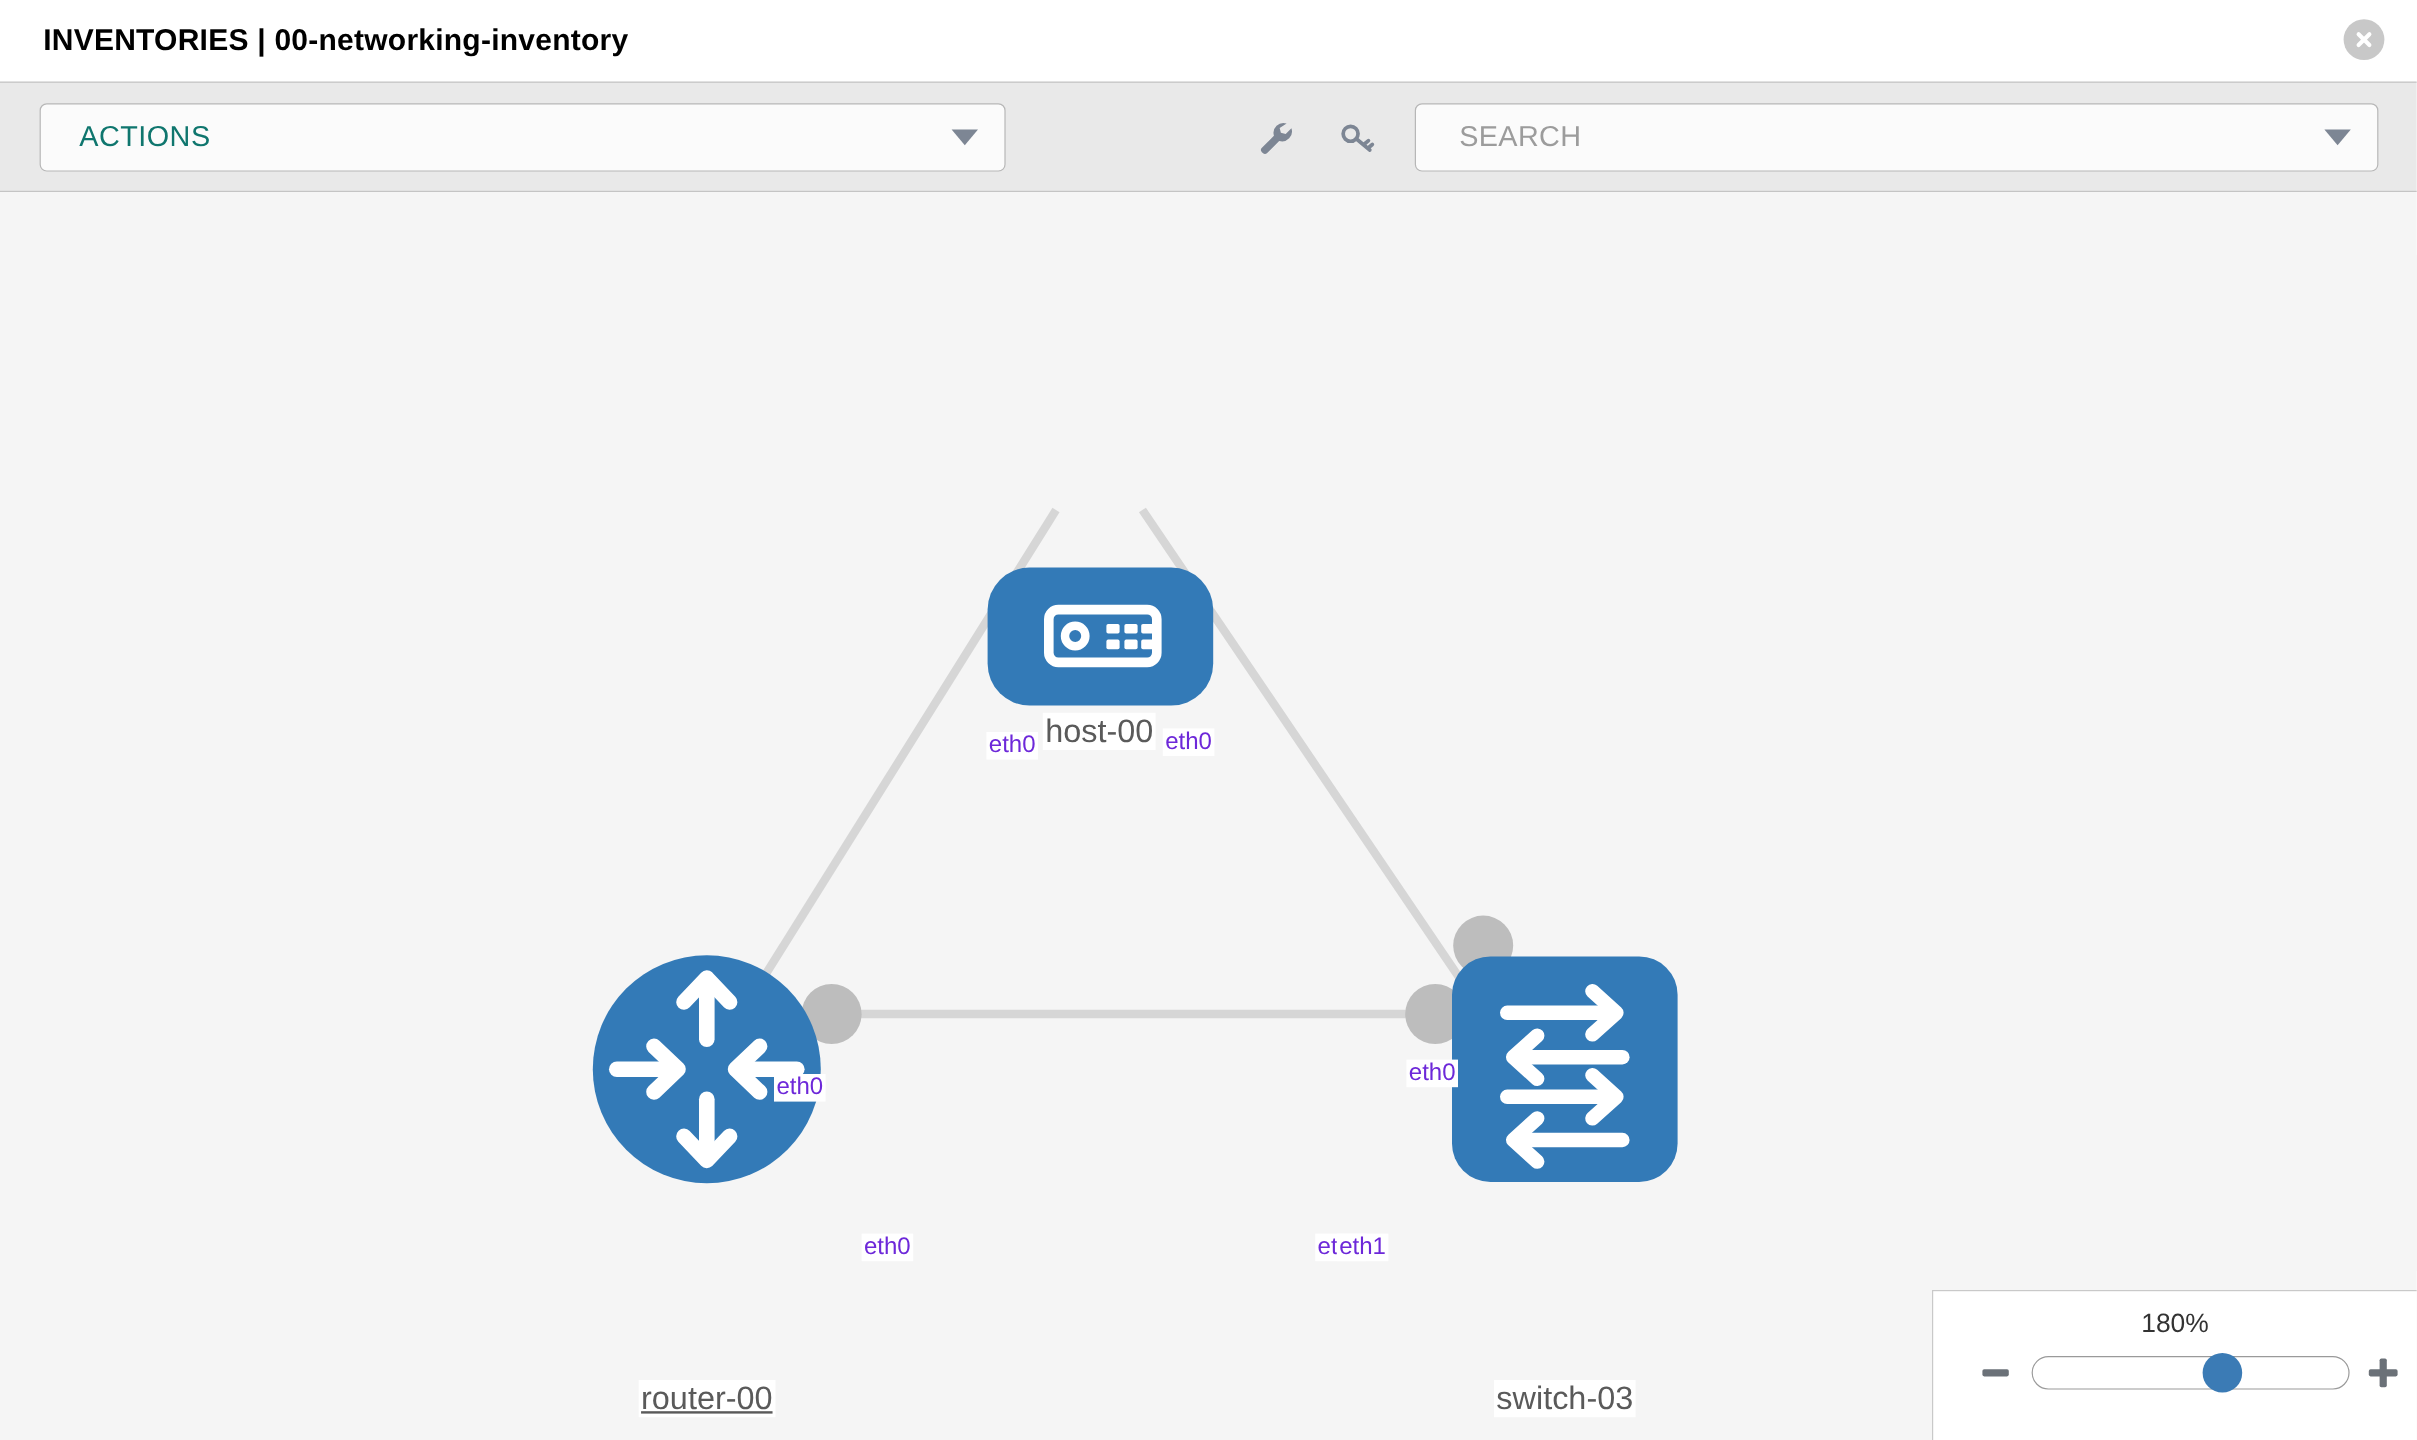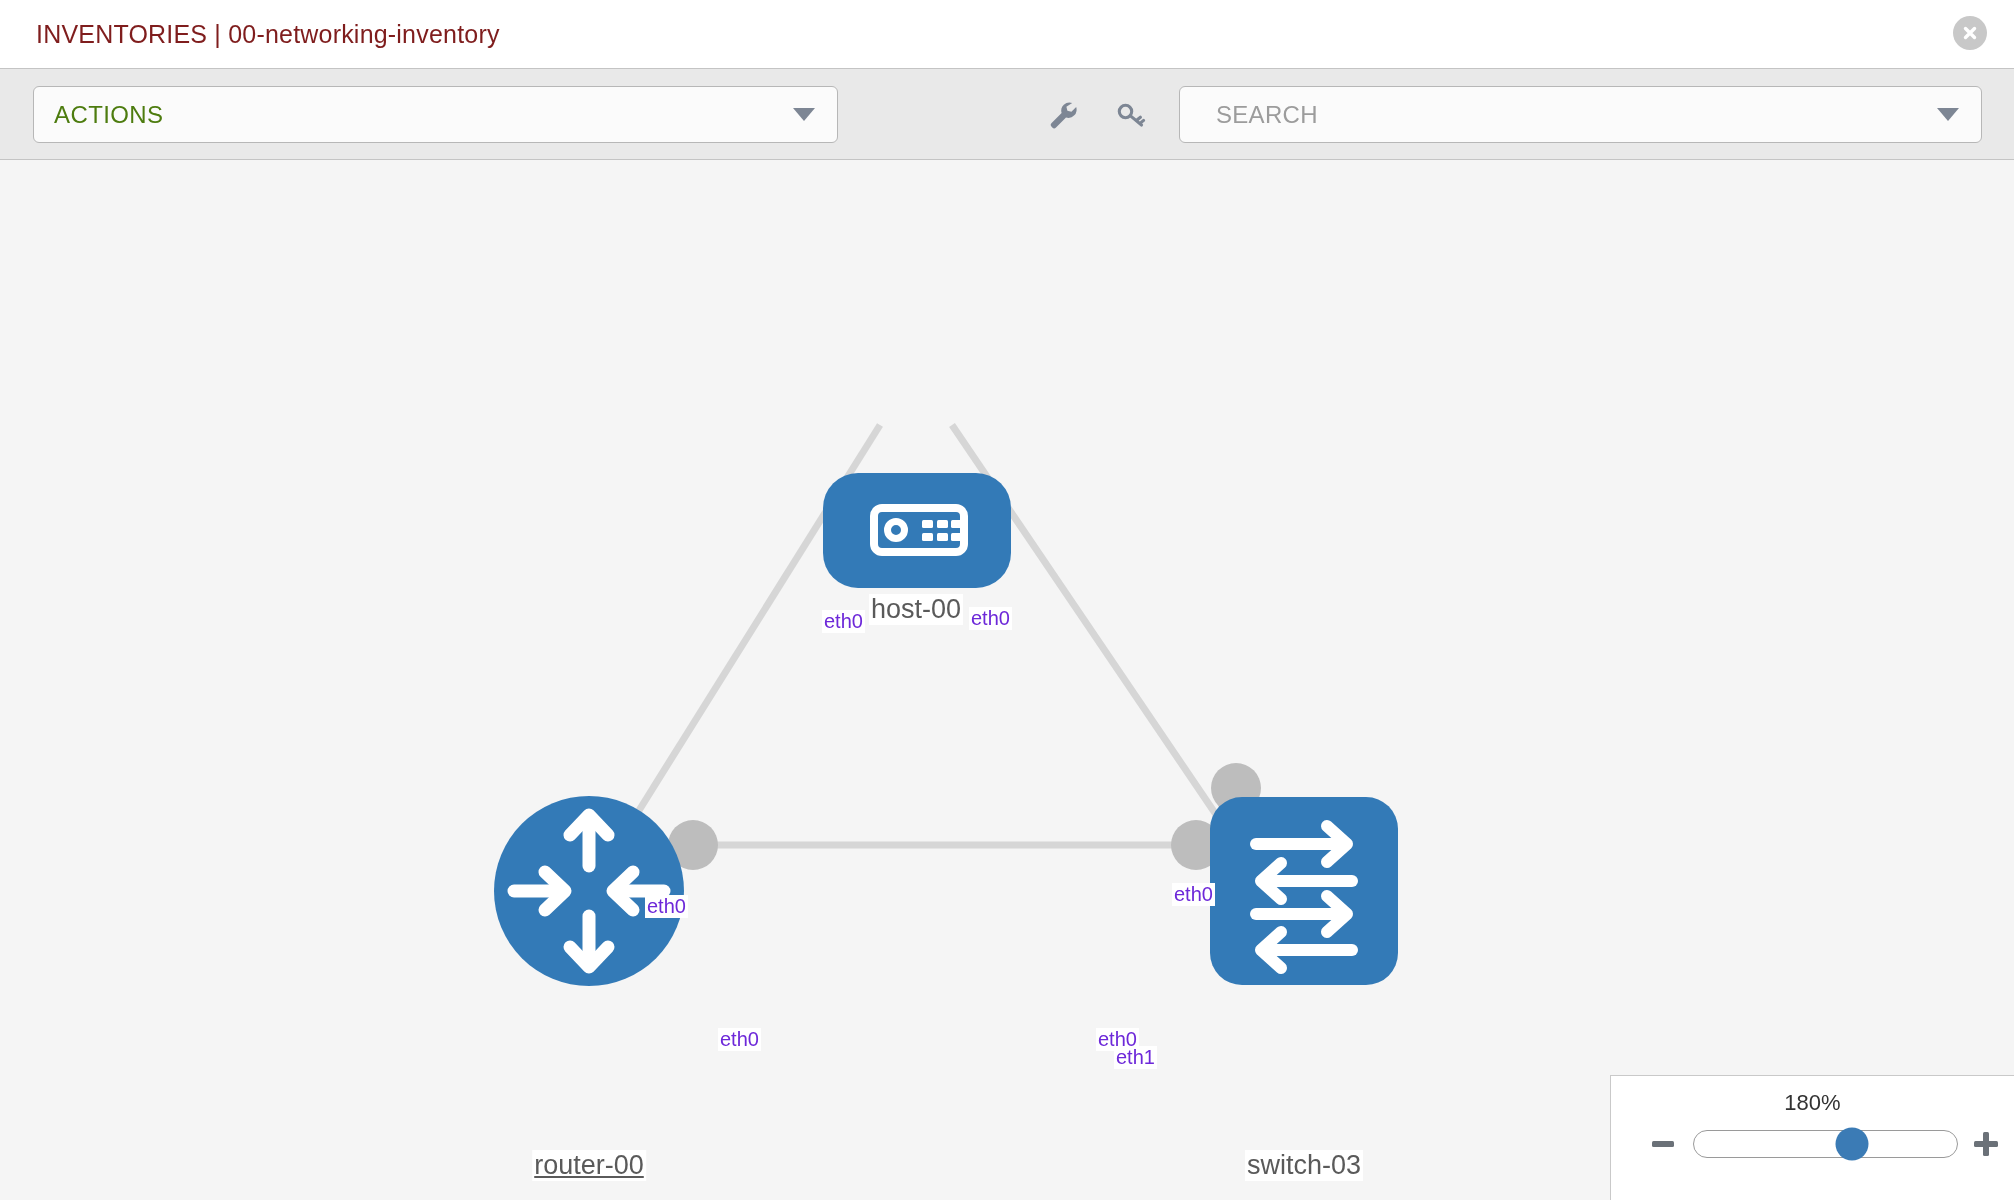--- a/index.html
+++ b/index.html
@@ -24,22 +24,22 @@
     top: 0; left: 0;
     width: 2014px;
     height: 68px;
     background: #ffffff;
     display: flex;
     align-items: center;
   }
   .header-title {
     margin-left: 36px;
     font-size: 25px;
-    font-weight: normal;
-    color: #7f1d1d;
+    font-weight: bold;
+    color: #000000;
     letter-spacing: 0.2px;
     white-space: nowrap;
   }
   .close-btn {
     position: absolute;
     right: 27px;
     top: 16px;
     width: 34px; height: 34px;
     border-radius: 50%;
     background: #c8c8c8;
@@ -65,23 +65,23 @@
     left: 33px; top: 17px;
     width: 805px; height: 57px;
     background: #fbfbfb;
     border: 1px solid #b7b7b7;
     border-radius: 6px;
     display: flex;
     align-items: center;
     cursor: pointer;
   }
   .actions-label {
-    margin-left: 20px;
+    margin-left: 32px;
     font-size: 24px;
-    color: #4d7c0f;
+    color: #0f766e;
     letter-spacing: 0.4px;
   }
   .caret {
     position: absolute;
     right: 22px;
     width: 0; height: 0;
     border-left: 11px solid transparent;
     border-right: 11px solid transparent;
     border-top: 13px solid #7d8694;
   }
@@ -317,21 +317,21 @@
     <div class="node-label" style="left:589px; top:990px;text-decoration:underline;">router-00</div>
 
     <div class="node-label" style="left:1304px; top:990px;">switch-03</div>
 
     <div class="iface-label" style="left:822px; top:450px;">eth0</div>
     <div class="iface-label" style="left:969px; top:447px;">eth0</div>
     <div class="iface-label" style="left:645px; top:735px;">eth0</div>
     <div class="iface-label" style="left:1172px; top:723px;">eth0</div>
     <div class="iface-label" style="left:718px; top:868px;">eth0</div>
     <div class="iface-label" style="left:1096px; top:868px;">eth0</div>
-    <div class="iface-label" style="left:1114px; top:868px;margin-top:18px;">eth1</div>
+    <div class="iface-label" style="left:1114px; top:868px;">eth1</div>
   </div>
 
   <div class="zoom-panel">
     <div class="zoom-value">180%</div>
     <div class="zoom-row">
       <div class="zoom-minus">
         <svg width="28" height="28" viewBox="0 0 28 28" aria-hidden="true">
           <rect x="3" y="11" width="22" height="6" rx="1.5" fill="#6b7178"></rect>
         </svg>
       </div>

